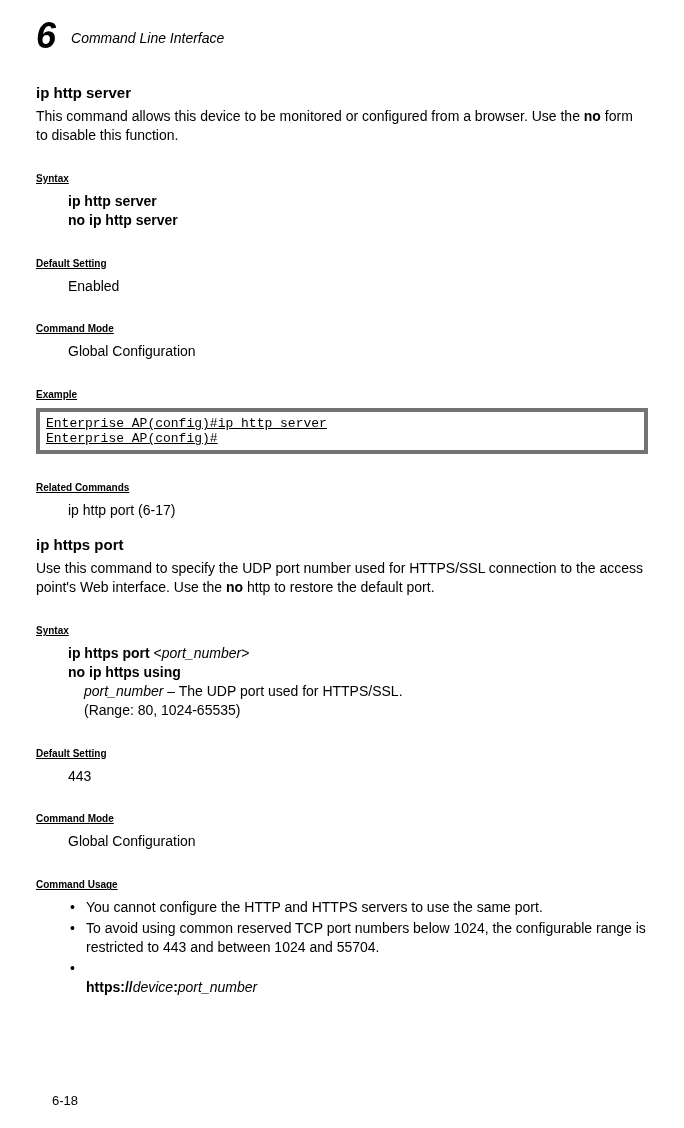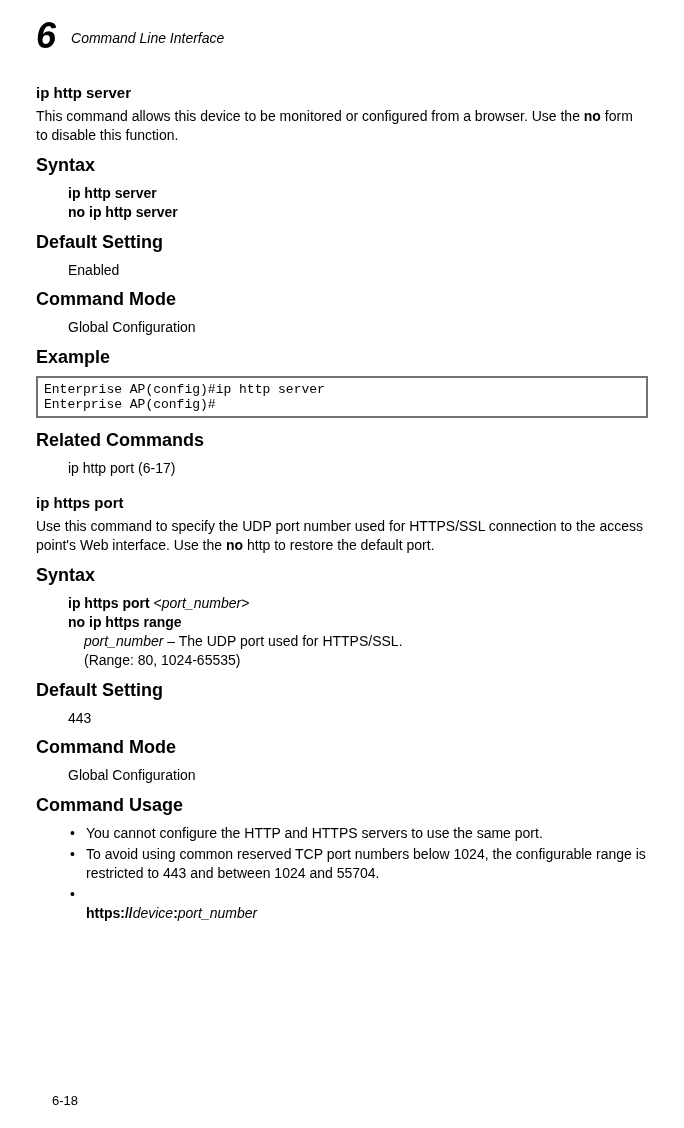--- a/index.html
+++ b/index.html
@@ -41,49 +41,51 @@
       font-weight: bold;
       margin-top: 6px;
       margin-bottom: 6px;
     }
     .body-text {
       font-size: 14px;
       line-height: 1.35;
       margin-bottom: 10px;
     }
     .sub-heading {
-      font-size: 18px;
+      font-size: 10px;
       font-weight: bold;
-      margin-top: 10px;
+      margin-top: 28px;
       margin-bottom: 8px;
+      text-decoration: underline;
     }
     .indent1 {
       margin-left: 32px;
     }
     .indent2 {
       margin-left: 48px;
     }
     .syntax-line {
       font-size: 14px;
       line-height: 1.35;
     }
     .bold {
       font-weight: bold;
     }
     .italic {
       font-style: italic;
     }
     .example-box {
-      border: 2px solid #737373;
+      border: 4px solid #737373;
       font-family: "Courier New", Courier, monospace;
       font-size: 13px;
       padding: 4px 6px;
       margin-top: 4px;
       margin-bottom: 12px;
       white-space: pre;
+      text-decoration: underline;
     }
     .bullet-list {
       margin-left: 32px;
       list-style: none;
     }
     .bullet-list li {
       position: relative;
       padding-left: 18px;
       line-height: 1.35;
       margin-bottom: 2px;
@@ -141,21 +143,21 @@
 
 <div class="body-text">
   <span>Use this command to specify the UDP port number used for HTTPS/SSL connection to the access point's Web interface. Use the </span><span class="bold">no</span><span> http to restore the default port.</span>
 </div>
 
 <div class="sub-heading">Syntax</div>
 <div class="indent1">
   <div class="syntax-line">
     <span class="bold">ip https port </span><span>&lt;</span><span class="italic">port_number</span><span>&gt;</span>
   </div>
-  <div class="syntax-line bold">no ip https range</div>
+  <div class="syntax-line bold">no ip https using</div>
 </div>
 <div class="indent2" style="">
   <div class="syntax-line">
     <span class="italic">port_number</span><span> – The UDP port used for HTTPS/SSL.</span>
   </div>
   <div class="syntax-line">(Range: 80, 1024-65535)</div>
 </div>
 
 <div class="sub-heading">Default Setting</div>
 <div class="indent1 body-text">443</div>

